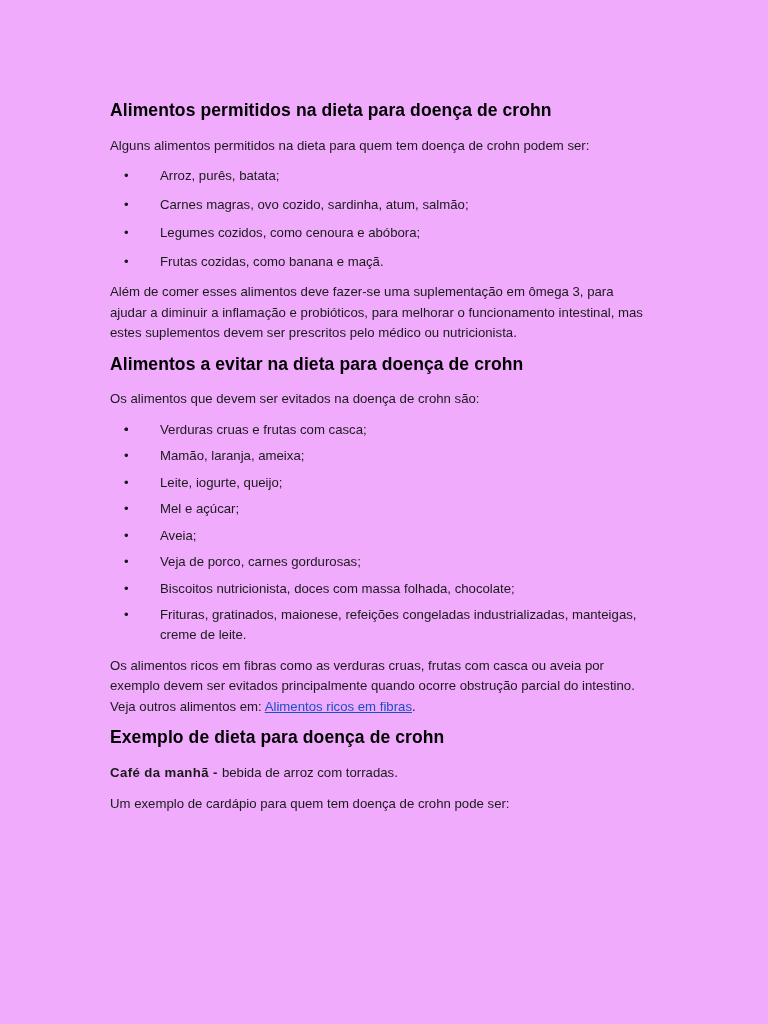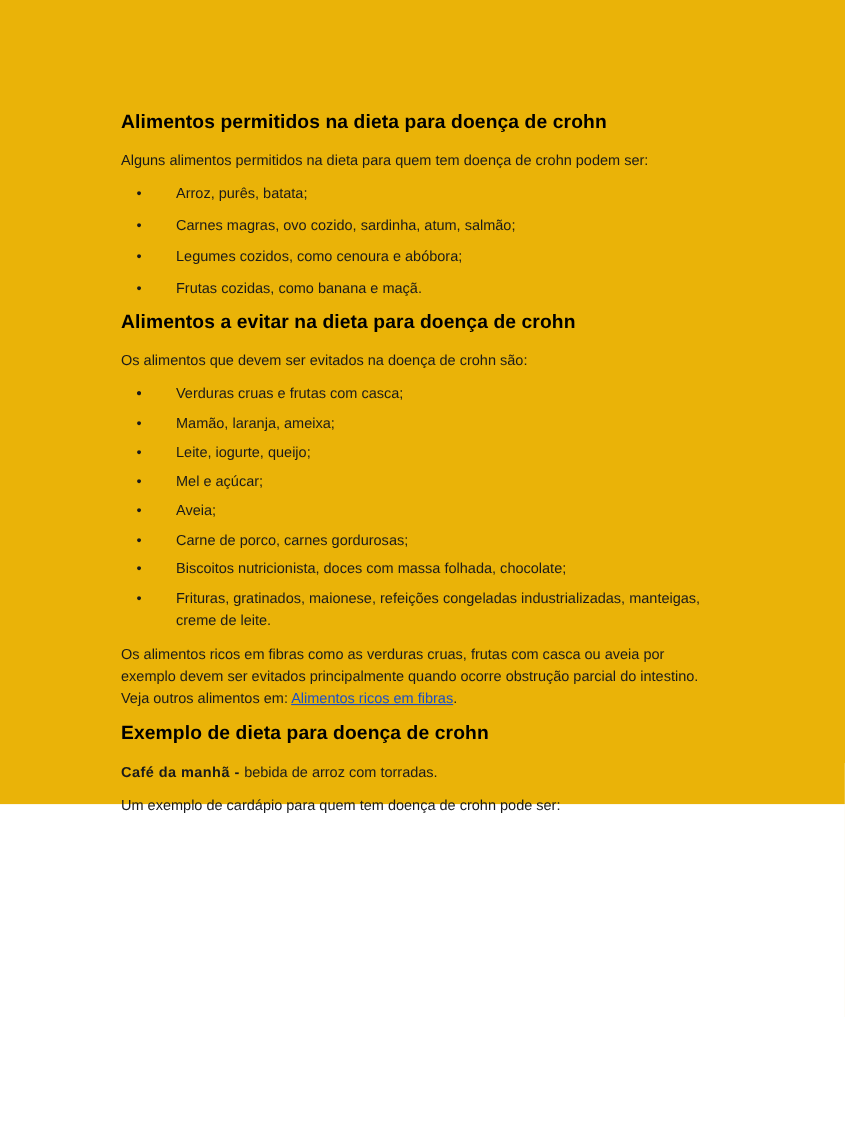--- a/index.html
+++ b/index.html
@@ -10,22 +10,22 @@
   body {
     width: 768px;
     height: 1024px;
     font-family: "Liberation Sans", sans-serif;
     color: #000000;
     overflow: hidden;
   }
   .page {
     position: relative;
     width: 768px;
-    height: 731px;
-    background: #eab308;
+    height: 1024px;
+    background: #f0abfc;
     box-sizing: border-box;
     padding: 100px 110px 0 110px;
   }
   .doc {
     width: 548px;
   }
   h2.section-title {
     font-size: 17.5px;
     font-weight: bold;
     line-height: 1.25;
@@ -84,31 +84,32 @@
   <div class="doc">
 
     <h2 class="section-title">Alimentos permitidos na dieta para doença de crohn</h2>
     <p class="body-text">Alguns alimentos permitidos na dieta para quem tem doença de crohn podem ser:</p>
     <ul class="bullets">
       <li><span class="dot">•</span><span>Arroz, purês, batata;</span></li>
       <li><span class="dot">•</span><span>Carnes magras, ovo cozido, sardinha, atum, salmão;</span></li>
       <li><span class="dot">•</span><span>Legumes cozidos, como cenoura e abóbora;</span></li>
       <li><span class="dot">•</span><span>Frutas cozidas, como banana e maçã.</span></li>
     </ul>
+    <p class="body-text">Além de comer esses alimentos deve fazer-se uma suplementação em ômega 3, para ajudar a diminuir a inflamação e probióticos, para melhorar o funcionamento intestinal, mas estes suplementos devem ser prescritos pelo médico ou nutricionista.</p>
 
     <h2 class="section-title spaced">Alimentos a evitar na dieta para doença de crohn</h2>
     <p class="body-text">Os alimentos que devem ser evitados na doença de crohn são:</p>
     <ul class="bullets tight">
       <li><span class="dot">•</span></li>
       <li><span class="dot">•</span><span>Verduras cruas e frutas com casca;</span></li>
       <li><span class="dot">•</span><span>Mamão, laranja, ameixa;</span></li>
       <li><span class="dot">•</span><span>Leite, iogurte, queijo;</span></li>
       <li><span class="dot">•</span><span>Mel e açúcar;</span></li>
       <li><span class="dot">•</span><span>Aveia;</span></li>
-      <li><span class="dot">•</span><span>Carne de porco, carnes gordurosas;</span></li>
+      <li><span class="dot">•</span><span>Veja de porco, carnes gordurosas;</span></li>
       <li><span class="dot">•</span><span>Biscoitos nutricionista, doces com massa folhada, chocolate;</span></li>
       <li><span class="dot">•</span><span>Frituras, gratinados, maionese, refeições congeladas industrializadas, manteigas, creme de leite.</span></li>
     </ul>
     <p class="body-text"><span class="inline-run">Os alimentos ricos em fibras como as verduras cruas, frutas com casca ou aveia por exemplo devem ser evitados principalmente quando ocorre obstrução parcial do intestino. Veja outros alimentos em: </span><a class="link" href="#">Alimentos ricos em fibras</a><span class="inline-run">.</span></p>
 
     <h2 class="section-title spaced">Exemplo de dieta para doença de crohn</h2>
     <p class="body-text"><span class="bold">Café da manhã - </span><span class="inline-run">bebida de arroz com torradas.</span></p>
     <p class="body-text">Um exemplo de cardápio para quem tem doença de crohn pode ser:</p>
 
   </div>

